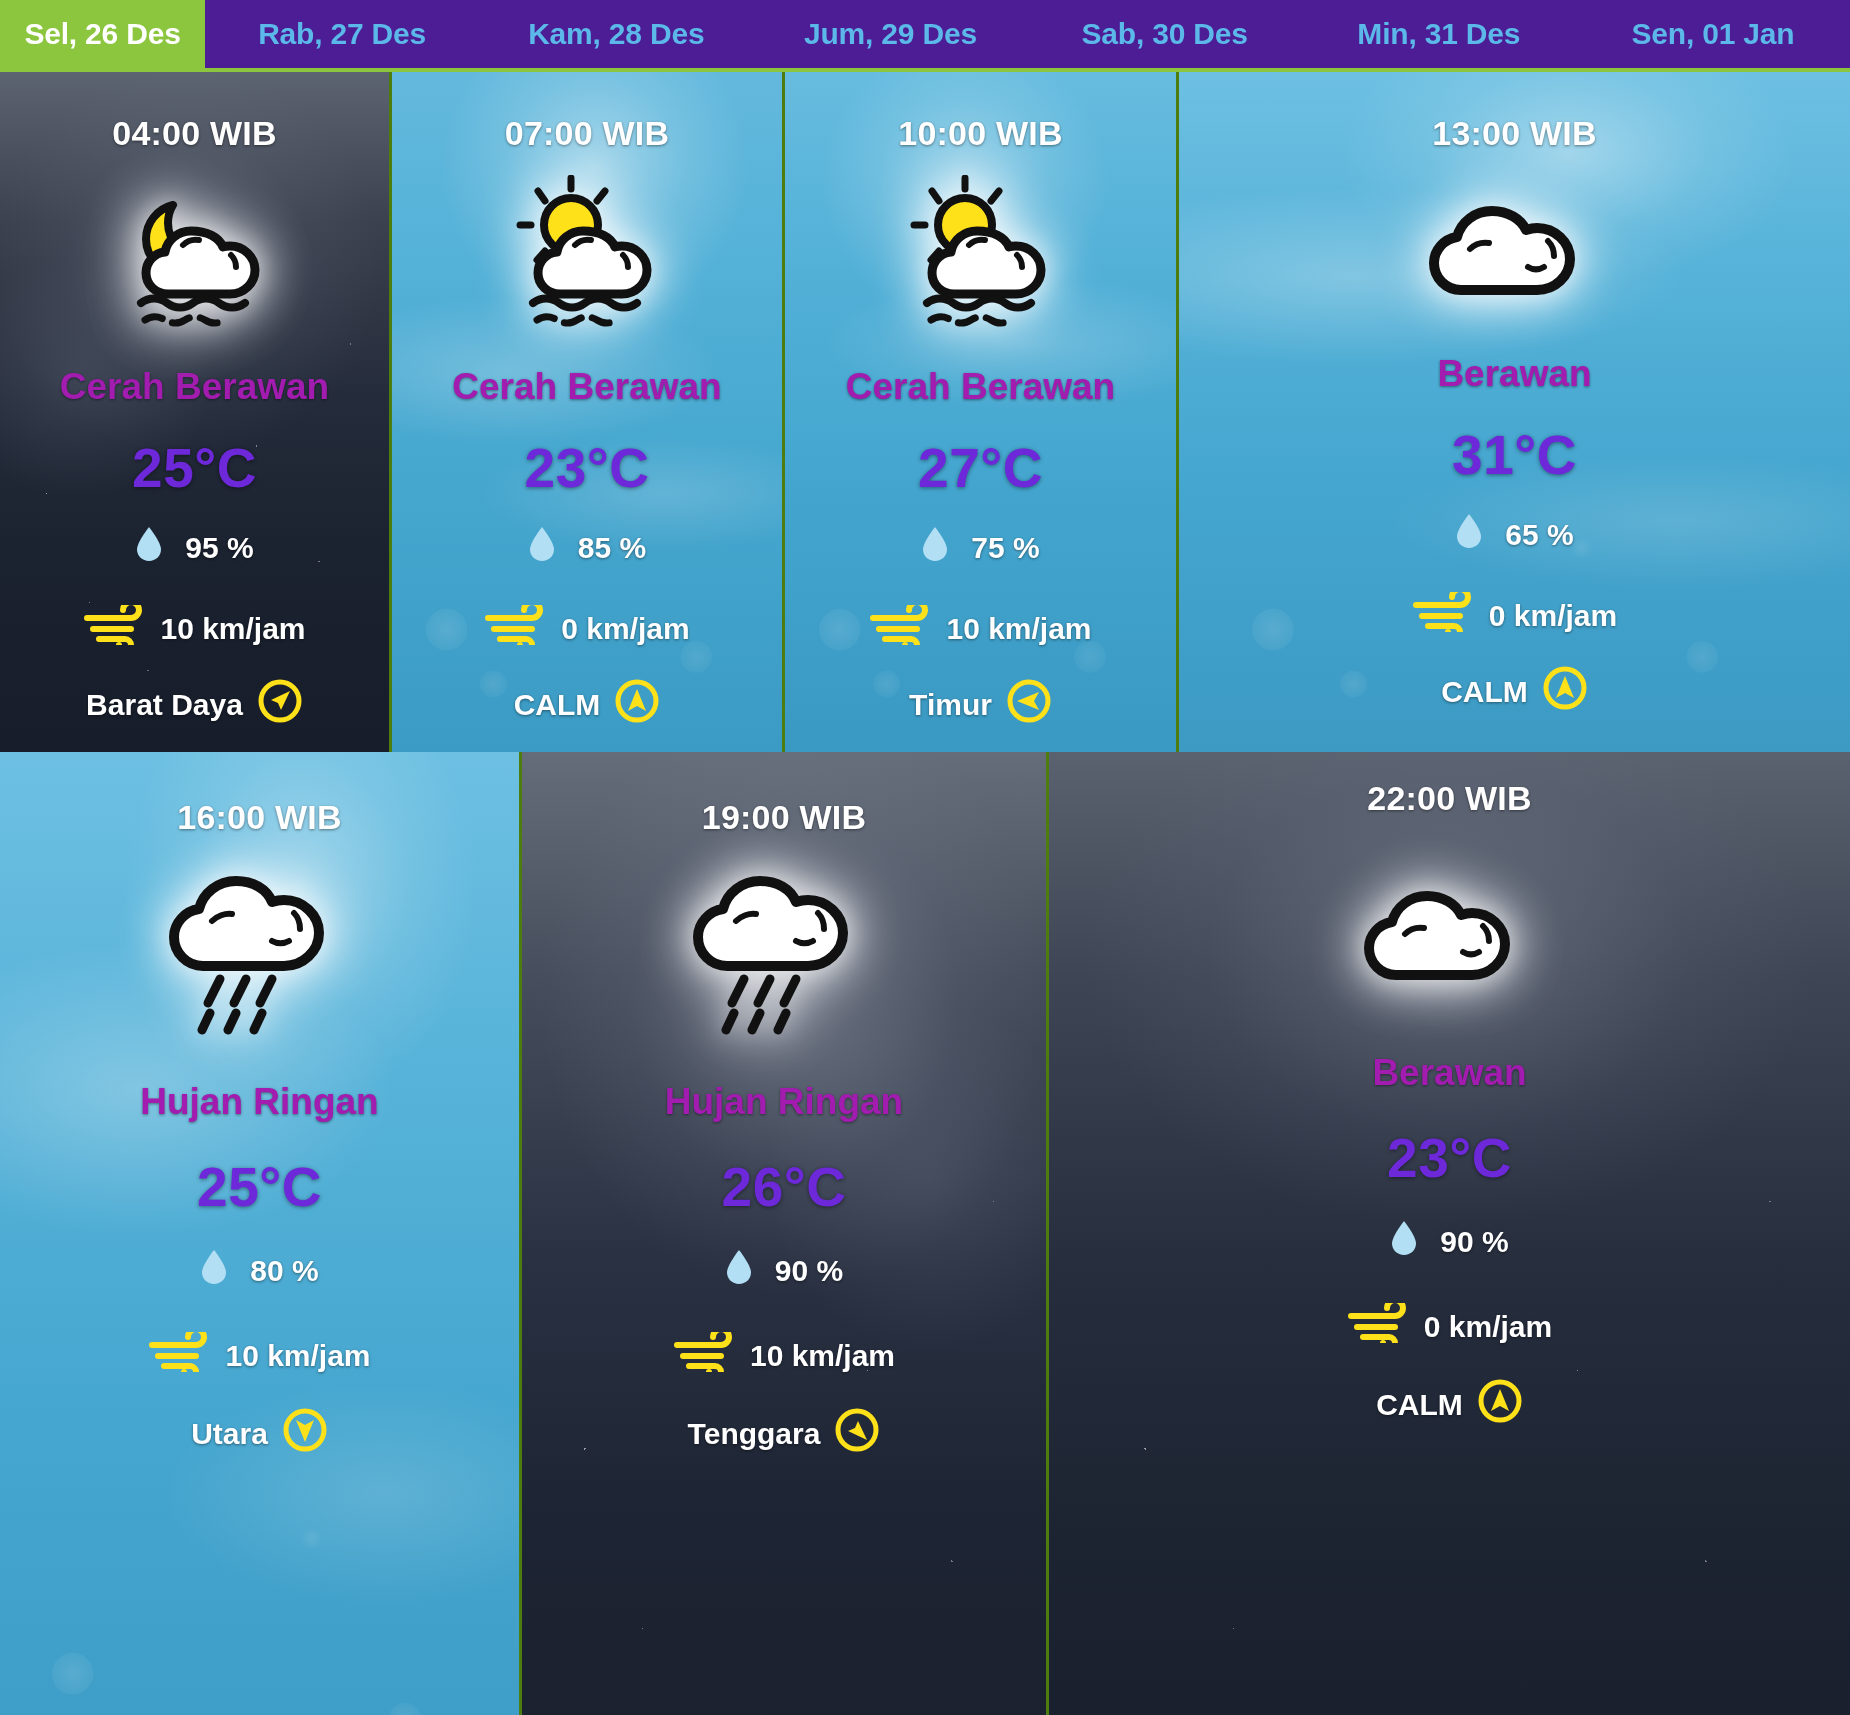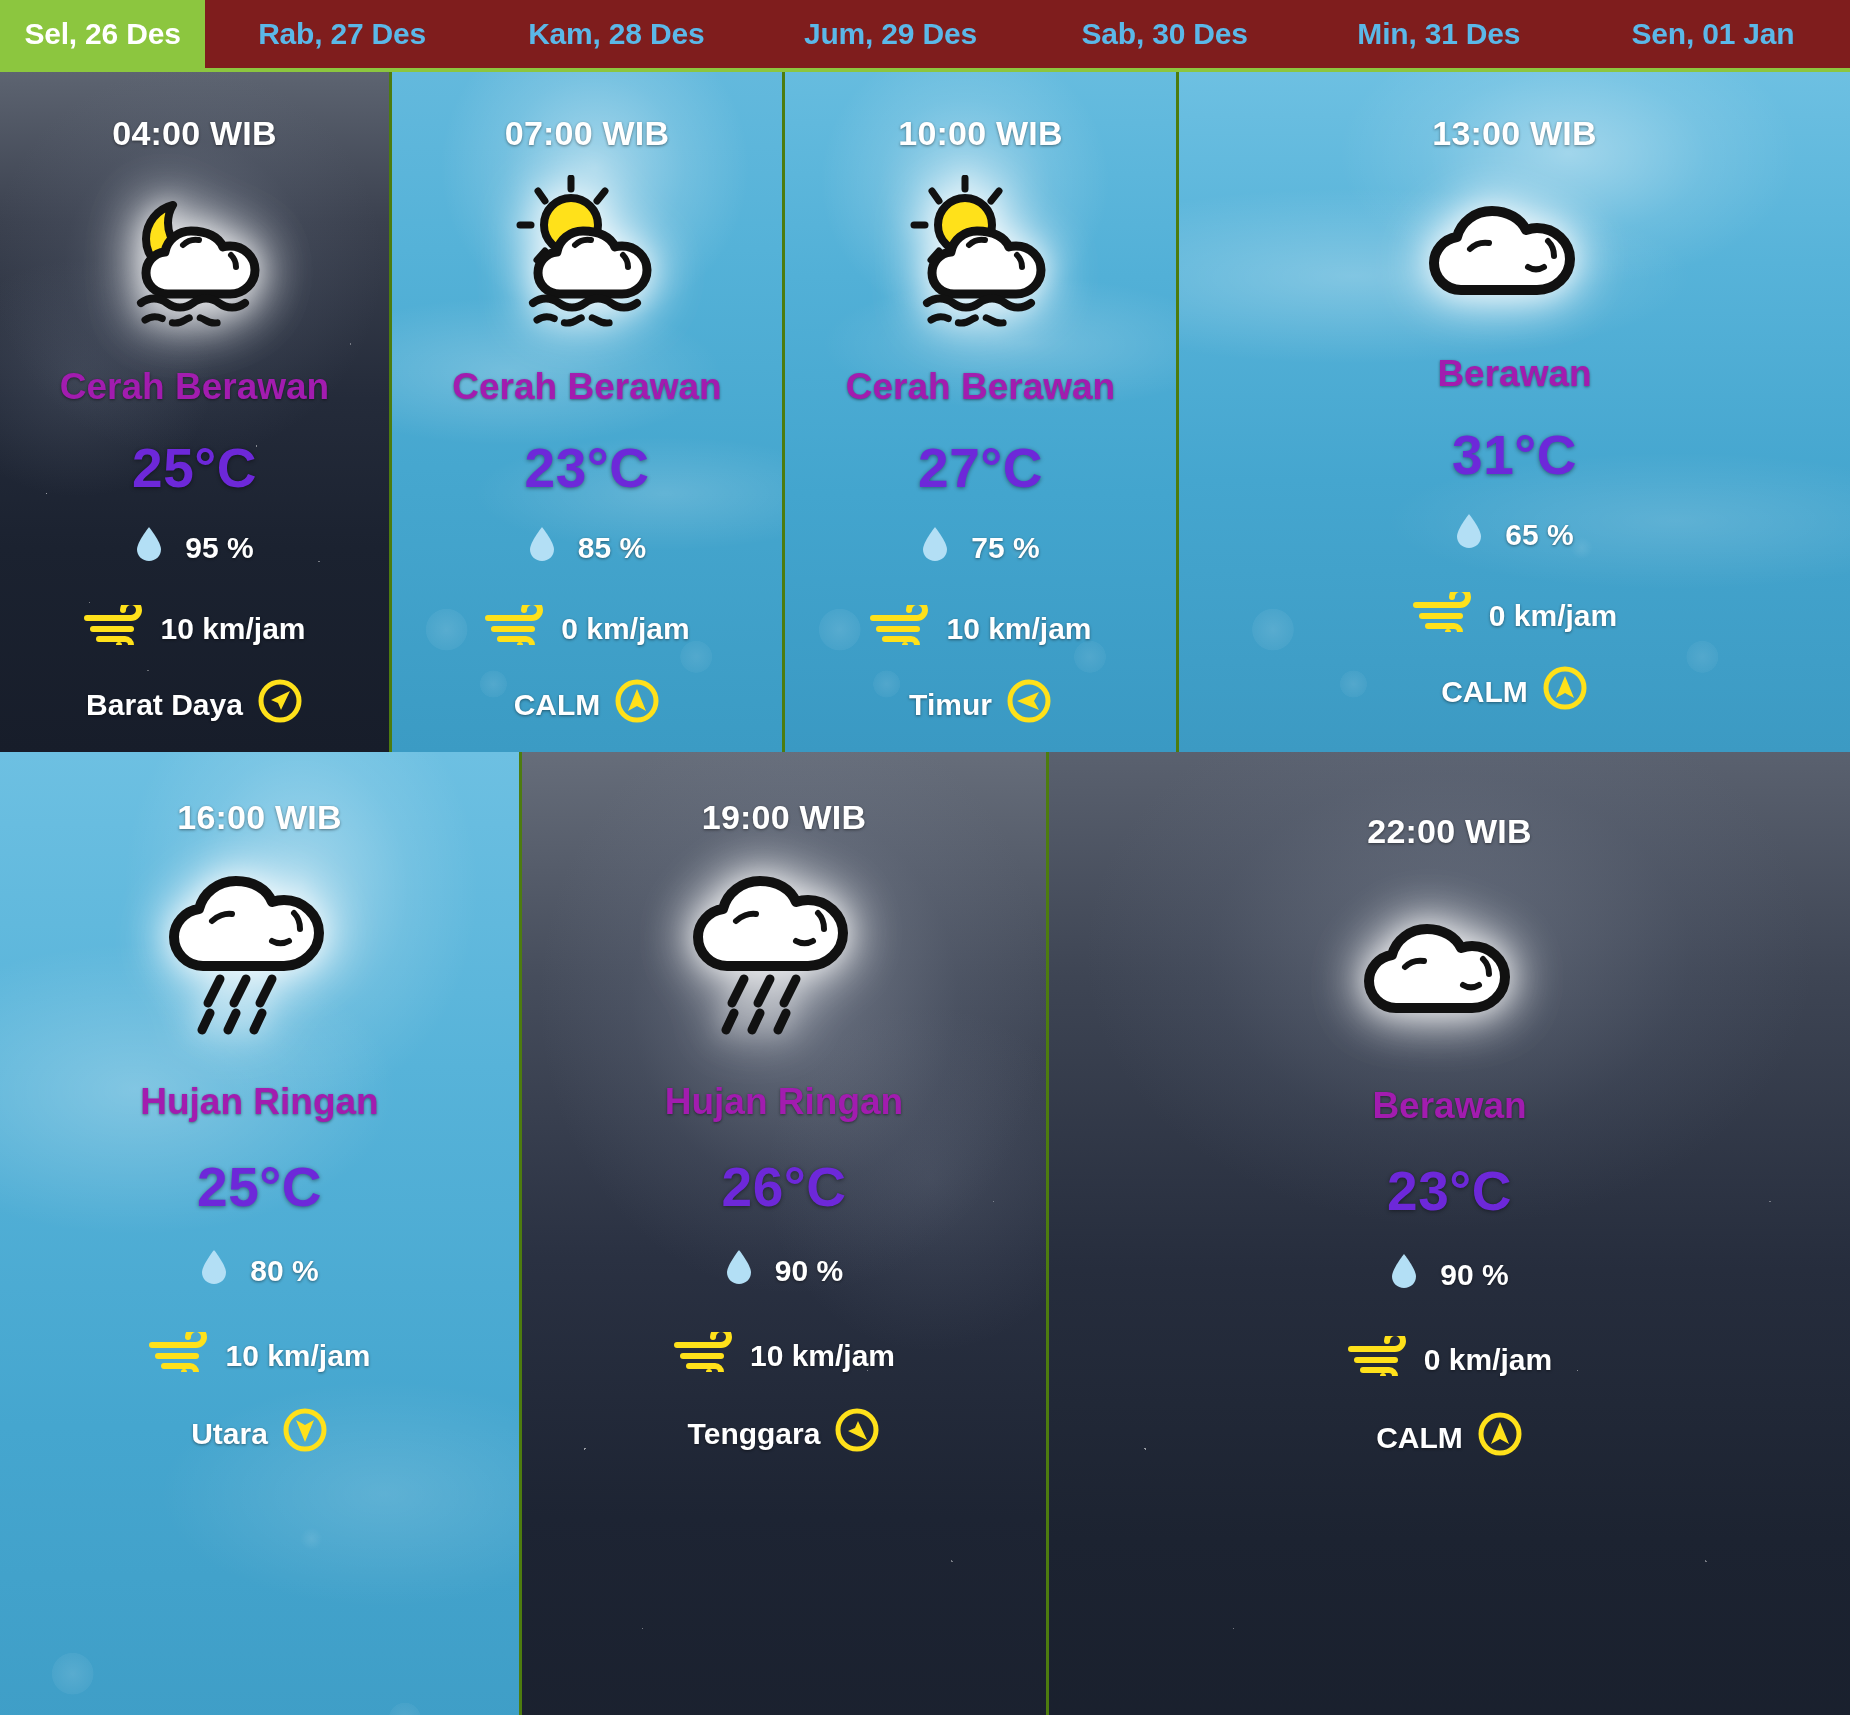--- a/index.html
+++ b/index.html
@@ -9,21 +9,21 @@
     font-family:"Liberation Sans", sans-serif;
     overflow:hidden;
   }
 
   
   .tabbar {
     position:relative;
     display:flex;
     align-items:stretch;
     height:72px;
-    background:#7f1d1d;
+    background:#4c1d95;
     border-bottom:4px solid #8cc63f;
   }
   .tab {
     display:flex;
     align-items:center;
     justify-content:center;
     font-size:30px;
     font-weight:bold;
     color:#5bb8e8;
     letter-spacing:-0.2px;
@@ -501,21 +501,21 @@
           </svg>
         </span>
       </div>
     </div>
   </div>
 
   <div class="card r2c3">
     <div class="bg bg-night3"></div>
     <div class="stars"></div>
     <div class="content">
-      <div class="time" style="margin-top:60px">22:00 WIB</div>
+      <div class="time" style="margin-top:27px">22:00 WIB</div>
       <div class="icon-wrap" style="margin-top:62px;margin-bottom:28px">
         <svg class="icon-glow" width="190" height="110" viewBox="0 0 190 110">
           <path d="M72 16c-17 0-31 11-35 26-13 2-23 13-23 26 0 15 12 27 27 27h76c18 0 33-14 33-31 0-17-15-31-33-31-4 0-8 1-11 2C101 24 88 16 72 16z" fill="#fff" stroke="#111" stroke-width="10" stroke-linejoin="round"></path>
           <path d="M50 54c5-5 12-7 19-6" fill="none" stroke="#111" stroke-width="6" stroke-linecap="round"></path>
           <path d="M128 46c4 4 6 9 6 15" fill="none" stroke="#111" stroke-width="6" stroke-linecap="round"></path>
           <path d="M108 72c5 3 11 3 16 0" fill="none" stroke="#111" stroke-width="6" stroke-linecap="round"></path>
         </svg>
       </div>
       <div class="cond" style="margin-top:34px">Berawan</div>
       <div class="temp" style="margin-top:32px">23°C</div>

